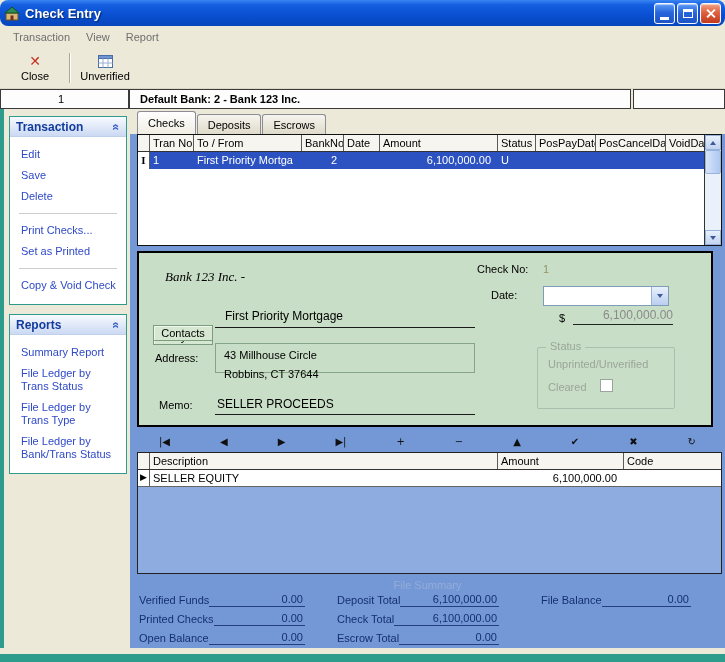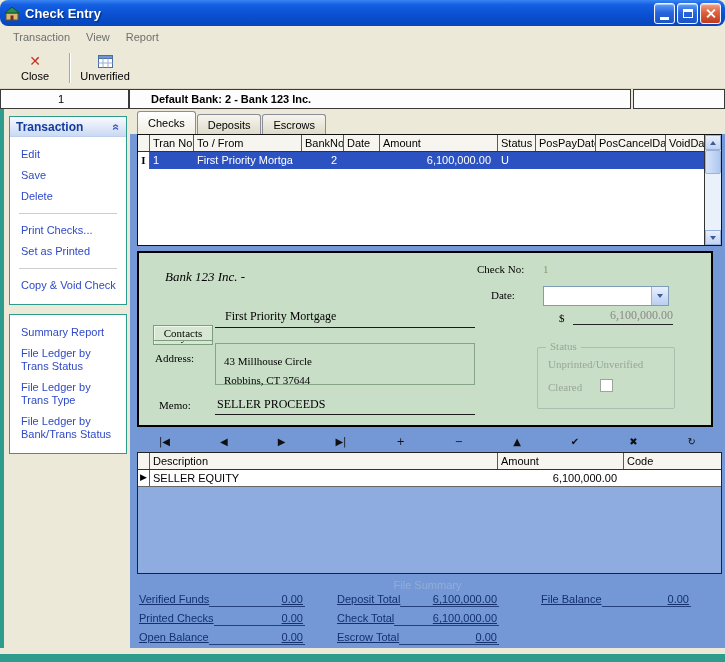--- a/index.html
+++ b/index.html
@@ -29,21 +29,21 @@
   .tool-btn { display:flex; flex-direction:column; align-items:center; justify-content:center; min-width:50px; height:38px; }
   .tool-ico { height:16px; display:flex; align-items:center; justify-content:center; }
   .close-x { color:#C23220; font-weight:bold; font-size:14px; line-height:14px; font-family:"DejaVu Sans",sans-serif; }
   .tool-label { margin-top:1px; }
   .tool-sep { width:2px; height:30px; border-left:1px solid #ACA899; border-right:1px solid #FFFFFF; margin:0 9px; }
 
   
   .bankbar { height:20px; display:flex; background:#ECE9D8; }
   .bank-cell { background:#FDFDFD; border:1px solid #3A3A3A; display:flex; align-items:center; }
   .bank-cell.num { width:129px; justify-content:center; }
-  .bank-cell.name { flex:1; padding-left:21px; font-weight:bold; }
+  .bank-cell.name { flex:1; padding-left:10px; font-weight:bold; }
   .bank-cell.right { width:92px; margin-left:2px; }
 
   
   .main { flex:1; min-height:0; display:flex; border-left:4px solid #2E9C8C; background:#ECE9D8; }
 
   
   .sidebar { width:126px; padding:7px 3px 0 5px; }
   .side-panel { border:1px solid #2E9C8C; background:#fff; margin-bottom:9px; }
   .side-header { height:20px; background:linear-gradient(#F8FAFE,#CBD9F3); display:flex; align-items:center;
                  justify-content:space-between; padding:0 6px; border-bottom:1px solid #BFD0EC; }
@@ -77,38 +77,38 @@
   
   .vscroll { width:17px; border-left:1px solid #333; background:#EAF1FB; display:flex; flex-direction:column; }
   .sb-btn { height:15px; background:linear-gradient(#E8F0FC,#C2D3F0); border:1px solid #98B2DC; display:flex; align-items:center; justify-content:center; }
   .sb-mid { flex:1; position:relative; }
   .sb-thumb { position:absolute; top:0; left:0; right:0; height:24px; background:linear-gradient(90deg,#D6E4FA,#AEC8F0); border:1px solid #98B2DC; border-radius:2px; }
   .tri-up { width:0;height:0;border-left:3px solid transparent;border-right:3px solid transparent;border-bottom:4px solid #3A5A9A; }
   .tri-down { width:0;height:0;border-left:3px solid transparent;border-right:3px solid transparent;border-top:4px solid #3A5A9A; }
 
   
   .check-panel { margin:5px 12px 4px 7px; height:176px; border:2px solid #000; background:#C8DEC6; position:relative; }
-  .cp { position:absolute;font-family:Liberation Serif, serif; }
+  .cp { position:absolute; }
   .bank-name { left:26px; top:16px; font-family:"Liberation Serif",serif; font-style:italic; font-size:13px; }
   .ckno-label { left:338px; top:10px; }
   .ckno-val { left:404px; top:10px; color:#94946A; }
   .date-label { left:352px; top:36px; }
   .date-combo { left:404px; top:33px; width:126px; height:20px; background:#fff; border:1px solid #7F9DB9; display:flex; }
   .combo-text { flex:1; padding:3px 4px; }
   .combo-btn { width:17px; background:linear-gradient(#E8F0FC,#BACEF0); border-left:1px solid #98B2DC; display:flex; align-items:center; justify-content:center; }
   .green-btn { width:60px; height:16px; background:#D6E8D2; border:1px solid #7E9C7E; box-shadow:inset 1px 1px 0 #F0F8EE;
                display:flex; align-items:center; justify-content:center; }
   .payee-btn { left:14px; top:52px;margin-top:24px; }
   .contacts-btn { left:14px; top:64px;margin-top:8px; }
   .payee-name { left:86px; top:56px; font-size:12px; }
   .payee-line { left:76px; top:74px; width:260px; border-bottom:1px solid #1A1A1A; }
   .dollar { left:420px; top:59px; }
   .amount-box { left:434px; top:55px; width:100px; height:17px; border-bottom:1px solid #222; color:#8A8A8A; text-align:right; font-size:12px; }
   .addr-label { left:16px; top:99px; }
-  .addr-box { left:76px; top:90px; width:260px; height:42px; border:1px solid #86A486; padding:8px 8px; line-height:19px; }
+  .addr-box { left:76px; top:90px; width:260px; height:30px; border:1px solid #86A486; padding:2px 8px; line-height:19px; }
   .status-group { left:398px; top:94px; width:138px; height:62px; border:1px solid #AEBEAE; border-radius:2px; }
   .sg-legend { position:absolute; top:-8px; left:8px; background:#C8DEC6; padding:0 4px; color:#9AA69A; }
   .sg-text { position:absolute; left:10px; top:10px; color:#9AA69A; }
   .sg-cleared { position:absolute; left:10px; top:33px; color:#9AA69A; }
   .sg-check { position:absolute; left:62px; top:31px; width:13px; height:13px; background:#fff; border:1px solid #9AA69A; }
   .memo-label { left:20px; top:146px; }
   .memo-text { left:78px; top:144px; font-size:12px; }
   .memo-line { left:76px; top:161px; width:260px; border-bottom:1px solid #1A1A1A; }
 
   
@@ -119,21 +119,21 @@
   .detail-grid { margin:0 3px 2px 7px; border:1px solid #222; background:#8FACE0; height:122px; }
   .detail-grid .grid-row { background:#fff; border-bottom:1px solid #666; }
   .d1{width:348px}.d2{width:126px}.d3{flex:1;border-right:none !important;}
   .marker { font-family:"DejaVu Sans",sans-serif; font-size:9px; }
 
   
   .footer { flex:1; position:relative; padding-top:17px; color:#14306E; overflow:hidden; }
   .file-summary { position:absolute; top:3px; left:0; right:0; text-align:center; color:#93ACD8; }
   .footer-cols { display:flex; padding-left:9px; }
   .fcol1 { width:166px; } .fcol2 { width:162px; margin-left:32px; } .fcol3 { width:150px; margin-left:42px; }
-  .frow { display:flex; align-items:flex-start; height:13px; margin-bottom:6px;text-decoration:underline; }
+  .frow { display:flex; align-items:center; height:13px; margin-bottom:6px; }
   .flabel { white-space:nowrap; line-height:12px; }
   .fval { flex:1; text-align:right; border-bottom:1px solid #24407C; padding:0 2px 1px 0; line-height:12px; }
 
   .statusbar { height:14px; background:#ECE9D8; border-bottom:8px solid #2E9C8C; }
 </style>
 </head>
 <body>
 
 <div class="window">
 
@@ -203,20 +203,24 @@
           <div class="side-item">Delete</div>
           <div class="side-div"></div>
           <div class="side-item">Print Checks...</div>
           <div class="side-item">Set as Printed</div>
           <div class="side-div"></div>
           <div class="side-item">Copy &amp; Void Check</div>
         </div>
       </div>
 
       <div class="side-panel">
+        <div class="side-header">
+          <span class="side-title">Reports</span>
+          <span class="chevron">«</span>
+        </div>
         <div class="side-items">
           <div class="side-item">Summary Report</div>
           <div class="side-item">File Ledger by Trans Status</div>
           <div class="side-item">File Ledger by Trans Type</div>
           <div class="side-item">File Ledger by Bank/Trans Status</div>
         </div>
       </div>
     </div>
 
     <div class="content">

